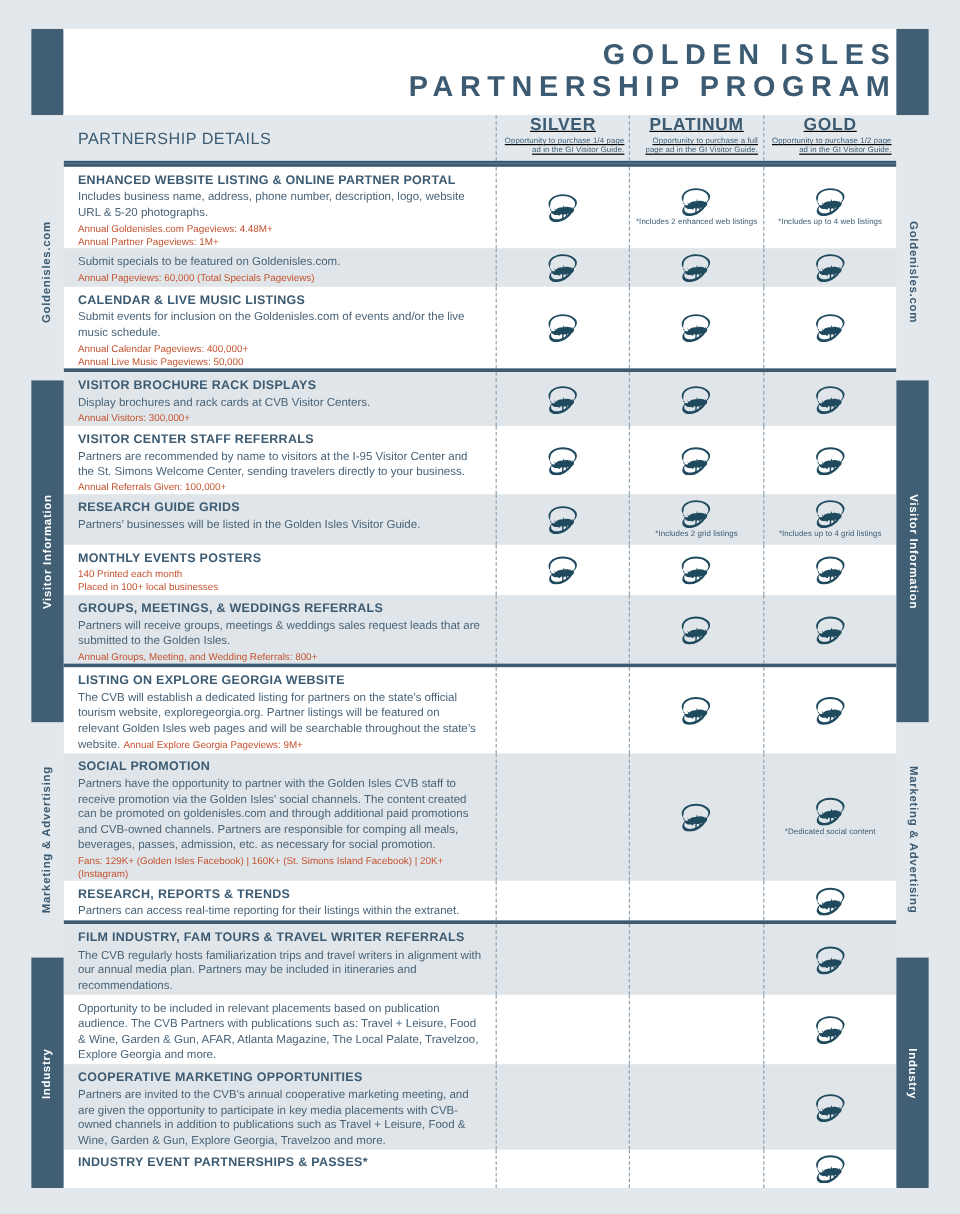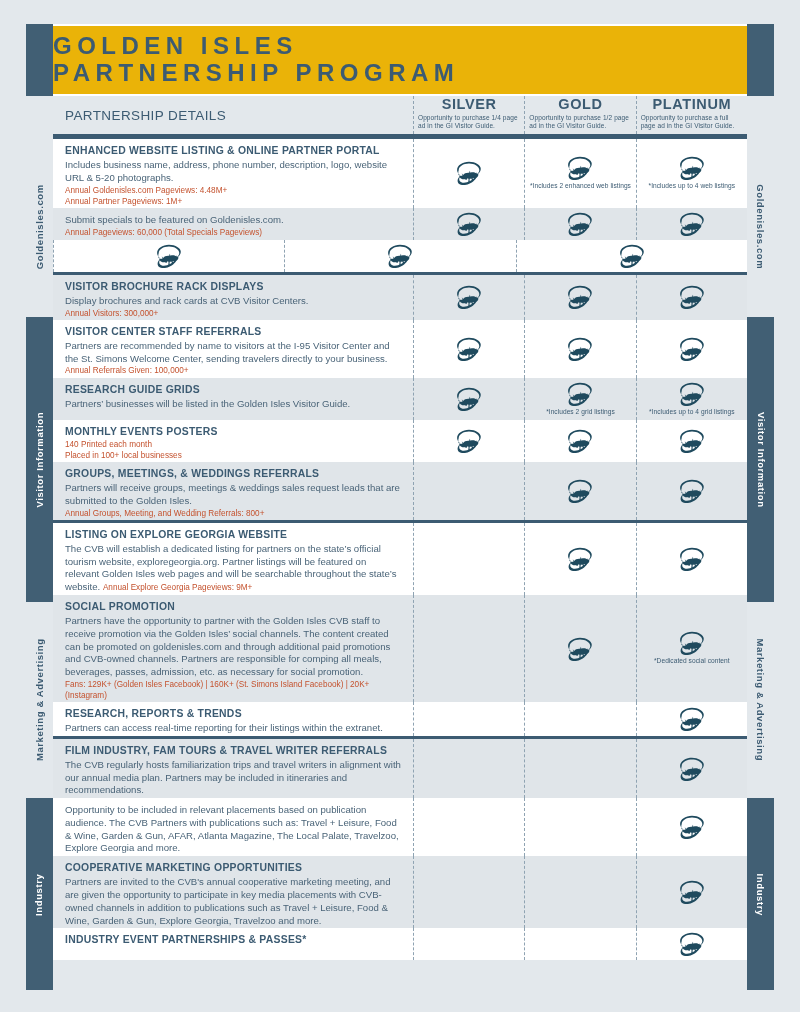--- a/index.html
+++ b/index.html
@@ -16,23 +16,23 @@
     position: absolute; left: 26px; top: 24px;
     width: 748px; height: 966px;
     display: flex; flex-direction: column;
     overflow: hidden;
   }
 
   
   .banner { display: flex; height: 72px; flex: 0 0 72px; }
   .banner-l, .banner-r { width: 27px; background: #415f74; flex: 0 0 27px; }
   .banner-mid {
-    flex: 1 1 auto; background: #eab308;
+    flex: 1 1 auto; background: #ffffff;
     display: flex; flex-direction: column;
-    align-items: flex-start; justify-content: center;
+    align-items: flex-end; justify-content: center;
     border-top: 2px solid #ffffff;
     border-bottom: 2px solid #ffffff;
   }
   .banner-line {
     color: #3c5b72; font-weight: bold;
     letter-spacing: 5.5px; line-height: 1.12;
     font-size: 24px; text-align: center;
     white-space: nowrap;
   }
 
@@ -68,21 +68,21 @@
     display: flex; align-items: center;
     padding-left: 12px;
     font-size: 13.5px; font-weight: normal; letter-spacing: 0.4px;
     color: #3c5b72;
   }
   .hdr-tier {
     flex: 1 1 0; min-width: 0;
     border-left: 1px dashed #8fa3b2;
     display: flex; flex-direction: column;
     align-items: center; justify-content: flex-start;
-    padding: 1px 4px 0 4px; text-align: left;
+    padding: 1px 4px 0 4px; text-align: right; text-decoration: underline;
   }
   .hdr-tier .tier-name {
     font-size: 14.5px; font-weight: bold; letter-spacing: 0.6px;
     color: #3c5b72; line-height: 1.1;
   }
   .hdr-tier .tier-sub {
     font-size: 6.5px; color: #3c5b72; line-height: 1.3;
     margin-top: 1px; letter-spacing: 0.1px;
   }
 
@@ -157,26 +157,26 @@
           </div>
         </div>
       <div class="grid-col" id="grid">
           <div class="hdr-row">
             <div class="hdr-detail">PARTNERSHIP DETAILS</div>
             <div class="hdr-tier">
               <div class="tier-name">SILVER</div>
               <div class="tier-sub">Opportunity to purchase 1/4 page ad in the GI Visitor Guide.</div>
             </div>
             <div class="hdr-tier">
+              <div class="tier-name">PLATINUM</div>
+              <div class="tier-sub">Opportunity to purchase a full page ad in the GI Visitor Guide.</div>
+            </div>
+            <div class="hdr-tier">
               <div class="tier-name">GOLD</div>
               <div class="tier-sub">Opportunity to purchase 1/2 page ad in the GI Visitor Guide.</div>
-            </div>
-            <div class="hdr-tier">
-              <div class="tier-name">PLATINUM</div>
-              <div class="tier-sub">Opportunity to purchase a full page ad in the GI Visitor Guide.</div>
             </div>
           </div>
           <div class="drow white sec-top">
             <div class="cell-detail">
               <div class="r-title">ENHANCED WEBSITE LISTING &amp; ONLINE PARTNER PORTAL</div>
               <div class="r-desc">Includes business name, address, phone number, description, logo, website URL &amp; 5-20 photographs.</div>
               <div class="r-stat">Annual Goldenisles.com Pageviews: 4.48M+</div>
               <div class="r-stat">Annual Partner Pageviews: 1M+</div>
             </div>
             <div class="cell-tier">
@@ -218,20 +218,26 @@
                 </svg></span>
             </div>
             <div class="cell-tier">
               <span class="oak "><svg viewBox="0 0 40 34" width="100%" height="100%" xmlns="http://www.w3.org/2000/svg">
                   <path fill="#1f4a5e" d="M20 1C10.6 1 3 6.2 3 12.6c0 2.6 1.3 5 3.5 6.9-.4 1.2-.3 2.6.5 3.8 1.5 2.3 4.7 3 7.9 2.1l-.4 1.1h2.3l.5-1.6c.7.1 1.4.2 2 .2l-.2 5.2h1.6l.3-5.2c.7 0 1.5-.1 2.3-.3l.9 2.3h1.9l-1-2.8c3.3.6 6.4-.4 7.7-2.7.7-1.1.7-2.4.3-3.6 2.3-1.9 3.7-4.4 3.7-7.1C37 6.2 29.4 1 20 1zm0 2.3c8.1 0 14.7 4.2 14.7 9.3 0 2.2-1.2 4.2-3.2 5.8-1.4-1.5-3.7-2.4-6.3-2.4-1.1 0-2.2.2-3.1.5l-1-2.6-.8 2.9c-.5-.1-1-.1-1.5-.1-3.1 0-5.8 1.2-7.1 3.1l-2.1-2.3 1.2 3.2c-2.1 1-4.5.8-5.6-.8-.5-.8-.5-1.8 0-2.7C3.9 16.4 5.3 14 5.3 12.6c0-5.1 6.6-9.3 14.7-9.3z"></path>
                   <path fill="#1f4a5e" d="M8.5 20.5c-2.4 2.6-3.2 5.8-1.7 8 2.3 3.4 9 3.3 15.3-.3 5.2-3 8.6-7.5 8.6-11 0-.5-.1-1-.2-1.4.9 1 1.4 2.1 1.4 3.3 0 4.3-4 9.4-10.1 12.6-7.3 3.8-15 3.3-17.4-.9-1.6-2.8-.3-6.7 3.1-9.8l1 -.5z"></path>
                 </svg></span>
             </div>
           </div>
           <div class="drow white">
+            <div class="cell-detail">
+              <div class="r-title">CALENDAR &amp; LIVE MUSIC LISTINGS</div>
+              <div class="r-desc">Submit events for inclusion on the Goldenisles.com of events and/or the live music schedule.</div>
+              <div class="r-stat">Annual Calendar Pageviews: 400,000+</div>
+              <div class="r-stat">Annual Live Music Pageviews: 50,000</div>
+            </div>
             <div class="cell-tier">
               <span class="oak "><svg viewBox="0 0 40 34" width="100%" height="100%" xmlns="http://www.w3.org/2000/svg">
                   <path fill="#1f4a5e" d="M20 1C10.6 1 3 6.2 3 12.6c0 2.6 1.3 5 3.5 6.9-.4 1.2-.3 2.6.5 3.8 1.5 2.3 4.7 3 7.9 2.1l-.4 1.1h2.3l.5-1.6c.7.1 1.4.2 2 .2l-.2 5.2h1.6l.3-5.2c.7 0 1.5-.1 2.3-.3l.9 2.3h1.9l-1-2.8c3.3.6 6.4-.4 7.7-2.7.7-1.1.7-2.4.3-3.6 2.3-1.9 3.7-4.4 3.7-7.1C37 6.2 29.4 1 20 1zm0 2.3c8.1 0 14.7 4.2 14.7 9.3 0 2.2-1.2 4.2-3.2 5.8-1.4-1.5-3.7-2.4-6.3-2.4-1.1 0-2.2.2-3.1.5l-1-2.6-.8 2.9c-.5-.1-1-.1-1.5-.1-3.1 0-5.8 1.2-7.1 3.1l-2.1-2.3 1.2 3.2c-2.1 1-4.5.8-5.6-.8-.5-.8-.5-1.8 0-2.7C3.9 16.4 5.3 14 5.3 12.6c0-5.1 6.6-9.3 14.7-9.3z"></path>
                   <path fill="#1f4a5e" d="M8.5 20.5c-2.4 2.6-3.2 5.8-1.7 8 2.3 3.4 9 3.3 15.3-.3 5.2-3 8.6-7.5 8.6-11 0-.5-.1-1-.2-1.4.9 1 1.4 2.1 1.4 3.3 0 4.3-4 9.4-10.1 12.6-7.3 3.8-15 3.3-17.4-.9-1.6-2.8-.3-6.7 3.1-9.8l1 -.5z"></path>
                 </svg></span>
             </div>
             <div class="cell-tier">
               <span class="oak "><svg viewBox="0 0 40 34" width="100%" height="100%" xmlns="http://www.w3.org/2000/svg">
                   <path fill="#1f4a5e" d="M20 1C10.6 1 3 6.2 3 12.6c0 2.6 1.3 5 3.5 6.9-.4 1.2-.3 2.6.5 3.8 1.5 2.3 4.7 3 7.9 2.1l-.4 1.1h2.3l.5-1.6c.7.1 1.4.2 2 .2l-.2 5.2h1.6l.3-5.2c.7 0 1.5-.1 2.3-.3l.9 2.3h1.9l-1-2.8c3.3.6 6.4-.4 7.7-2.7.7-1.1.7-2.4.3-3.6 2.3-1.9 3.7-4.4 3.7-7.1C37 6.2 29.4 1 20 1zm0 2.3c8.1 0 14.7 4.2 14.7 9.3 0 2.2-1.2 4.2-3.2 5.8-1.4-1.5-3.7-2.4-6.3-2.4-1.1 0-2.2.2-3.1.5l-1-2.6-.8 2.9c-.5-.1-1-.1-1.5-.1-3.1 0-5.8 1.2-7.1 3.1l-2.1-2.3 1.2 3.2c-2.1 1-4.5.8-5.6-.8-.5-.8-.5-1.8 0-2.7C3.9 16.4 5.3 14 5.3 12.6c0-5.1 6.6-9.3 14.7-9.3z"></path>
                   <path fill="#1f4a5e" d="M8.5 20.5c-2.4 2.6-3.2 5.8-1.7 8 2.3 3.4 9 3.3 15.3-.3 5.2-3 8.6-7.5 8.6-11 0-.5-.1-1-.2-1.4.9 1 1.4 2.1 1.4 3.3 0 4.3-4 9.4-10.1 12.6-7.3 3.8-15 3.3-17.4-.9-1.6-2.8-.3-6.7 3.1-9.8l1 -.5z"></path>

